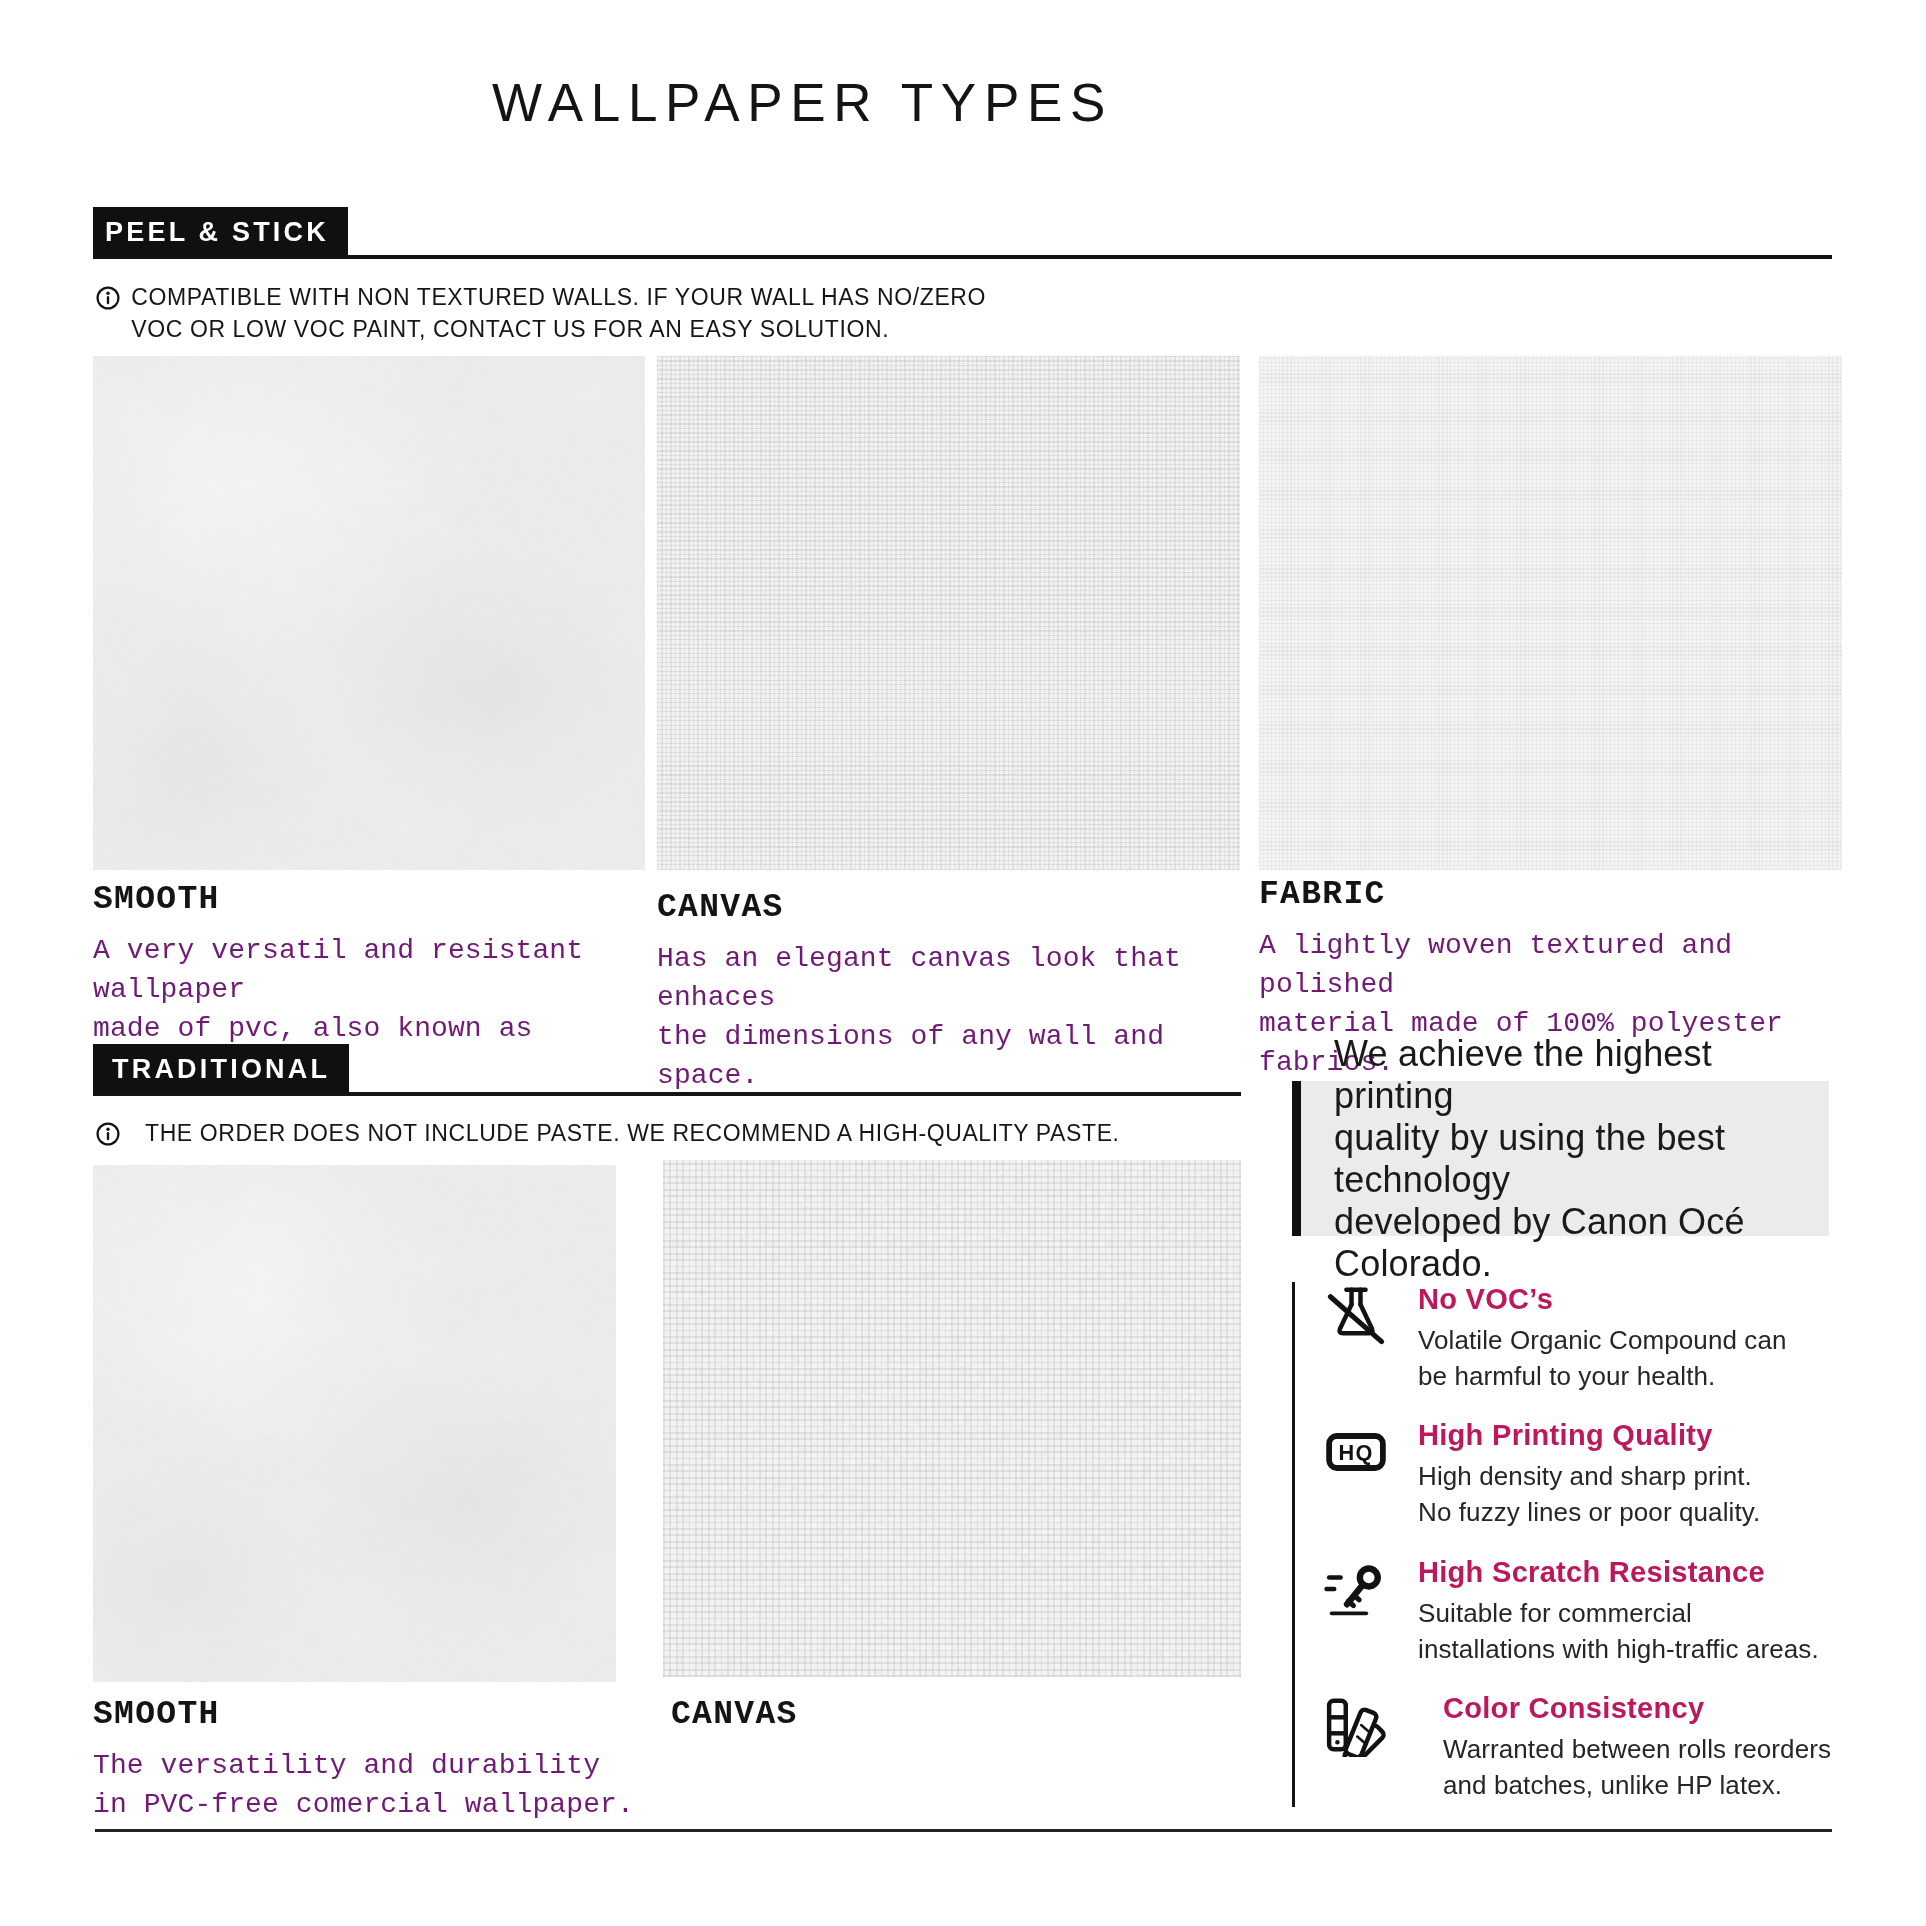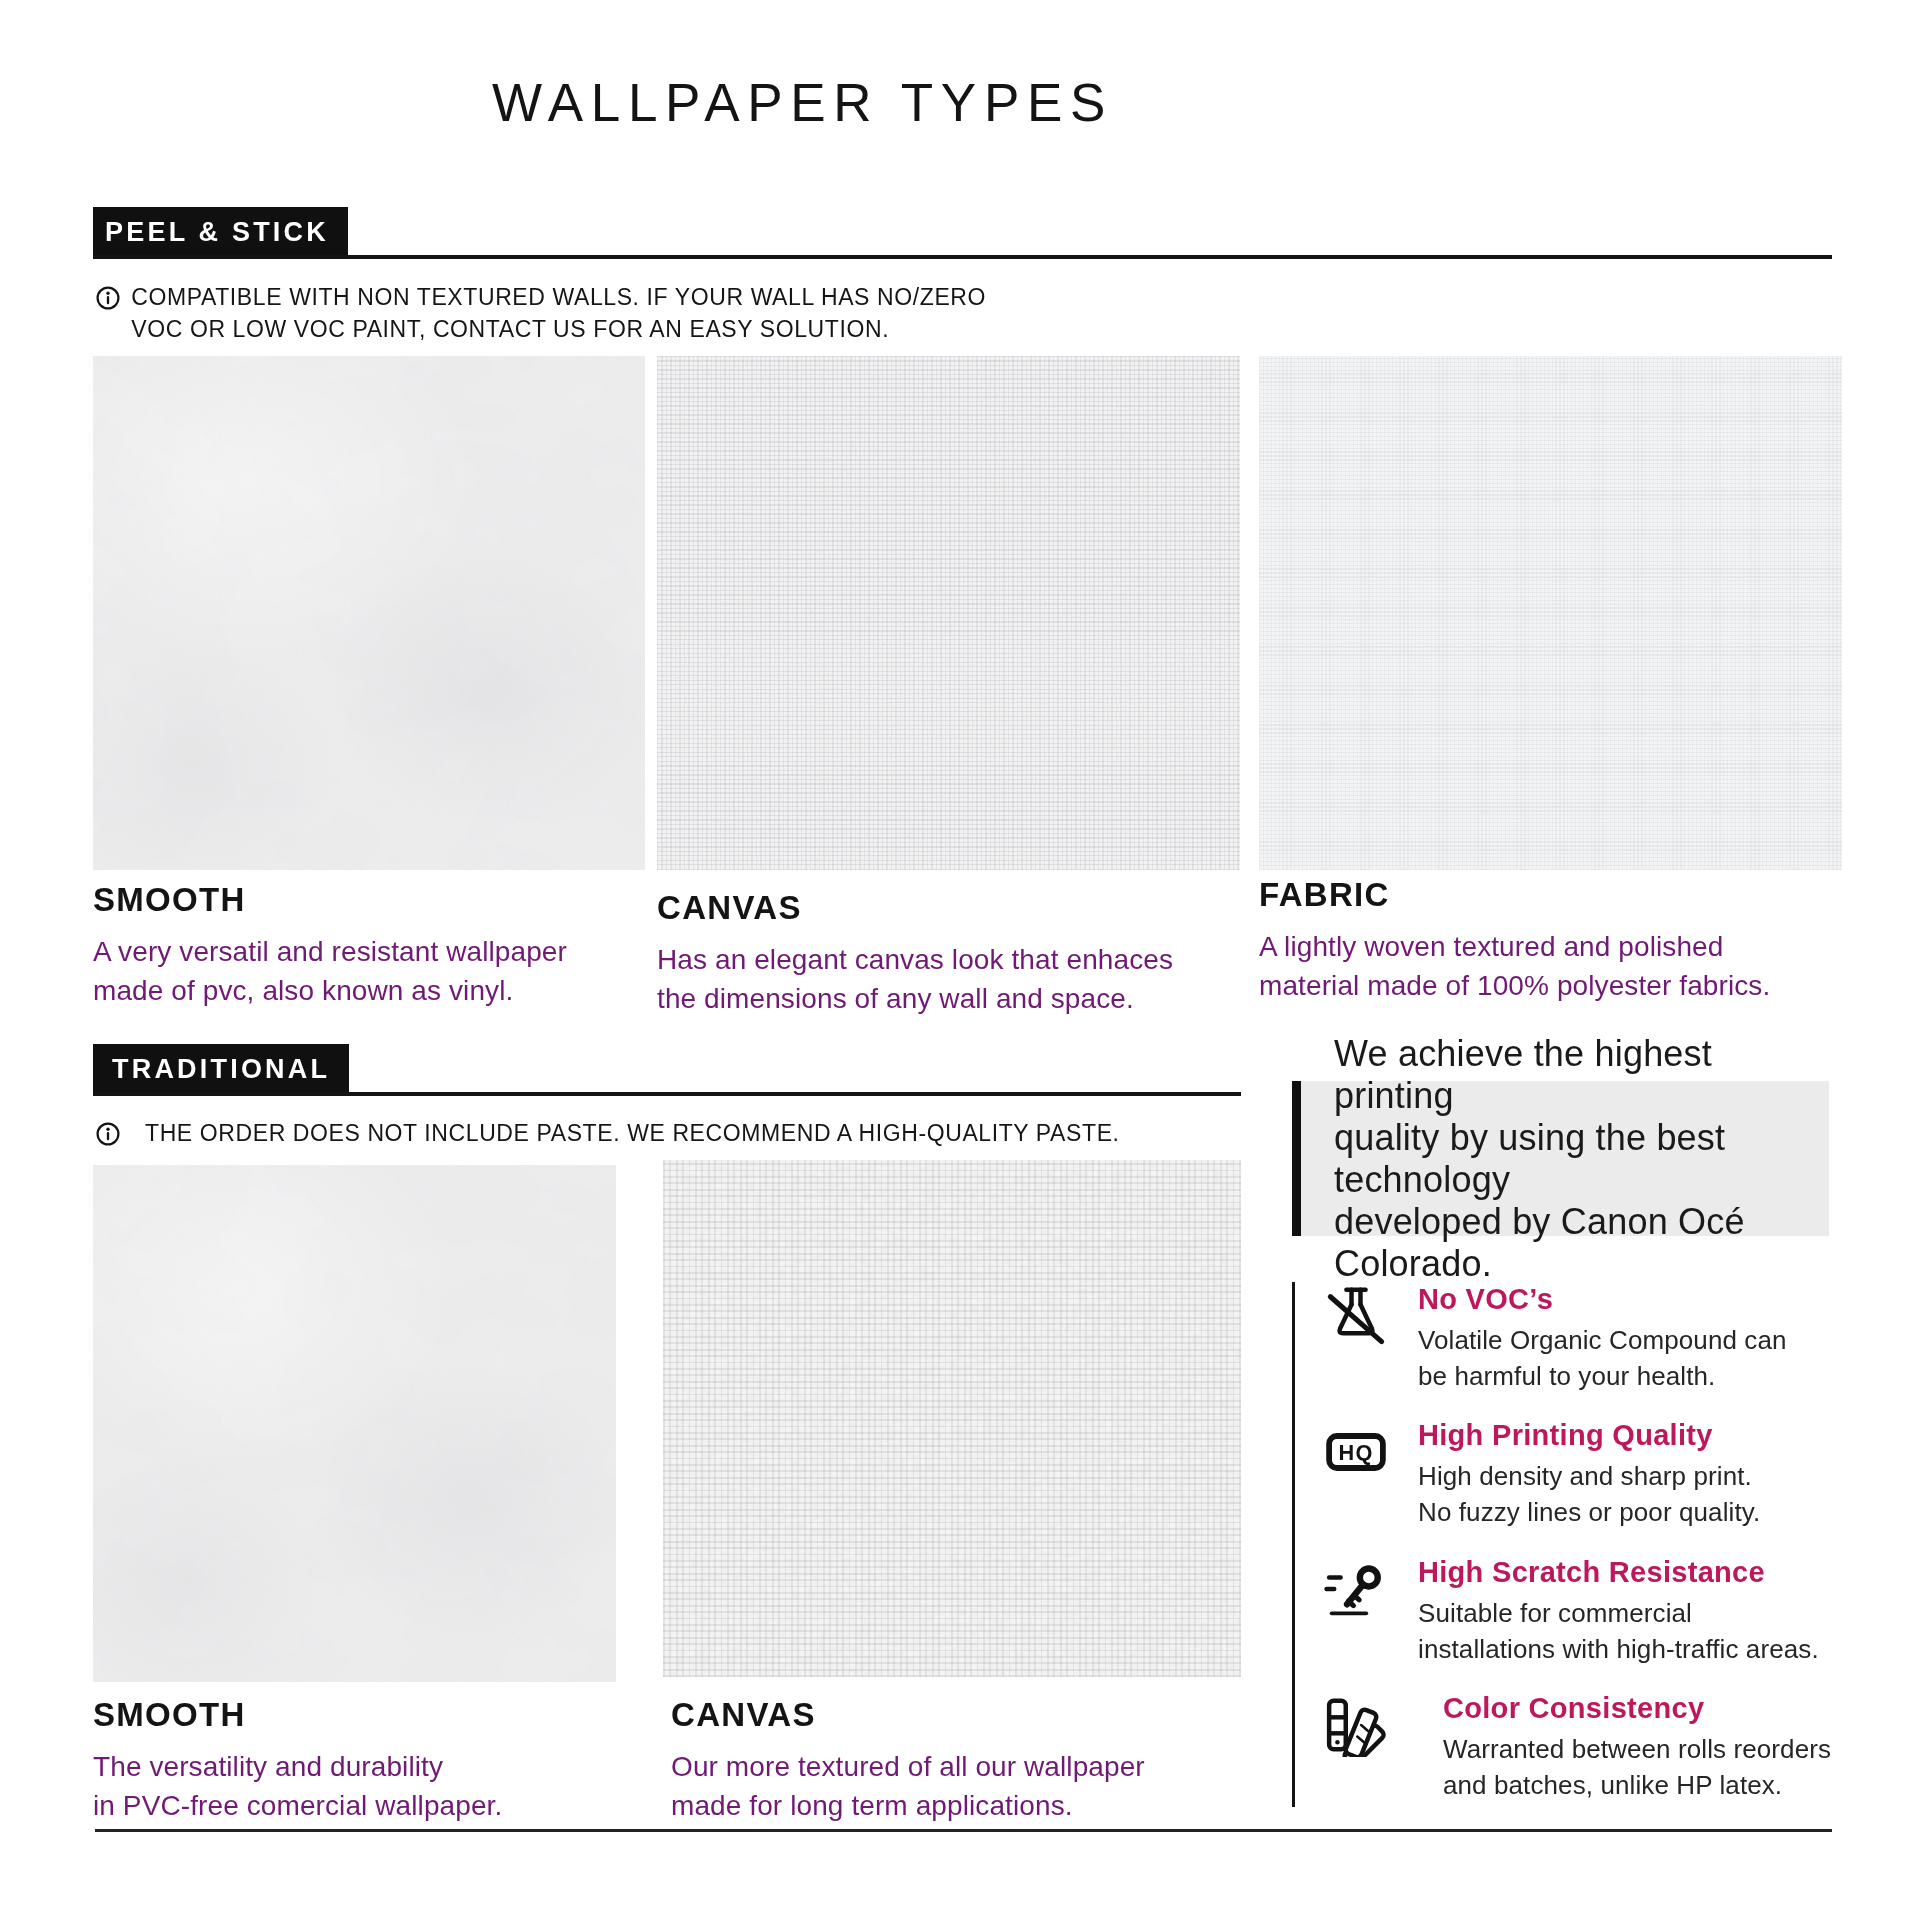--- a/index.html
+++ b/index.html
@@ -32,21 +32,21 @@
      #f7f7f8;}
   .t-fabric{background:
      repeating-linear-gradient(0deg, rgba(138,140,146,0.10) 0 1.3px, rgba(0,0,0,0) 1.3px 3.9px),
      repeating-linear-gradient(90deg, rgba(138,140,146,0.08) 0 1.3px, rgba(0,0,0,0) 1.3px 3.9px),
      #f5f6f7;}
   .t-canvas-rough{background:
      repeating-linear-gradient(0deg, rgba(115,117,123,0.15) 0 1.9px, rgba(0,0,0,0) 1.9px 6.4px),
      repeating-linear-gradient(90deg, rgba(115,117,123,0.13) 0 1.9px, rgba(0,0,0,0) 1.9px 6.4px),
      #f8f8f8;}
 
-  .cap{position:absolute;}
+  .cap{position:absolute;font-family:Liberation Mono, monospace;}
   .cap-title{font-size:33px;font-weight:600;letter-spacing:1.3px;color:#141414;}
   .cap-desc{font-size:28px;line-height:39px;color:#701a75;margin-top:13px;letter-spacing:0.1px;}
 
   .qbox{position:absolute;left:1292px;top:1081px;width:537px;height:155px;
         background:#ebebeb;border-left:9.6px solid #101010;box-sizing:border-box;
         display:flex;align-items:center;}
   .qbox-text{font-size:36px;line-height:42px;padding-left:33px;color:#1a1a1a;letter-spacing:0.2px;}
 
   .vrule{position:absolute;left:1292px;top:1282px;width:2.6px;height:525px;background:#141414;}
 
@@ -163,22 +163,20 @@
     </svg>
   </div>
 
   <div class="cap" style="left:93px;top:1696px;width:552px;">
     <div class="cap-title">SMOOTH</div>
     <div class="cap-desc pre">The versatility and durability
 in PVC-free comercial wallpaper.</div>
   </div>
   <div class="cap" style="left:671px;top:1696px;width:571px;">
     <div class="cap-title">CANVAS</div>
-    <div class="cap-desc pre">Our more textured of all our wallpaper
-made for long term applications.</div>
   </div>
 
   <div class="qbox">
     <div class="qbox-text pre">We achieve the highest printing
 quality by using the best technology
 developed by Canon Océ Colorado.</div>
   </div>
 
   <div class="vrule"></div>
 

